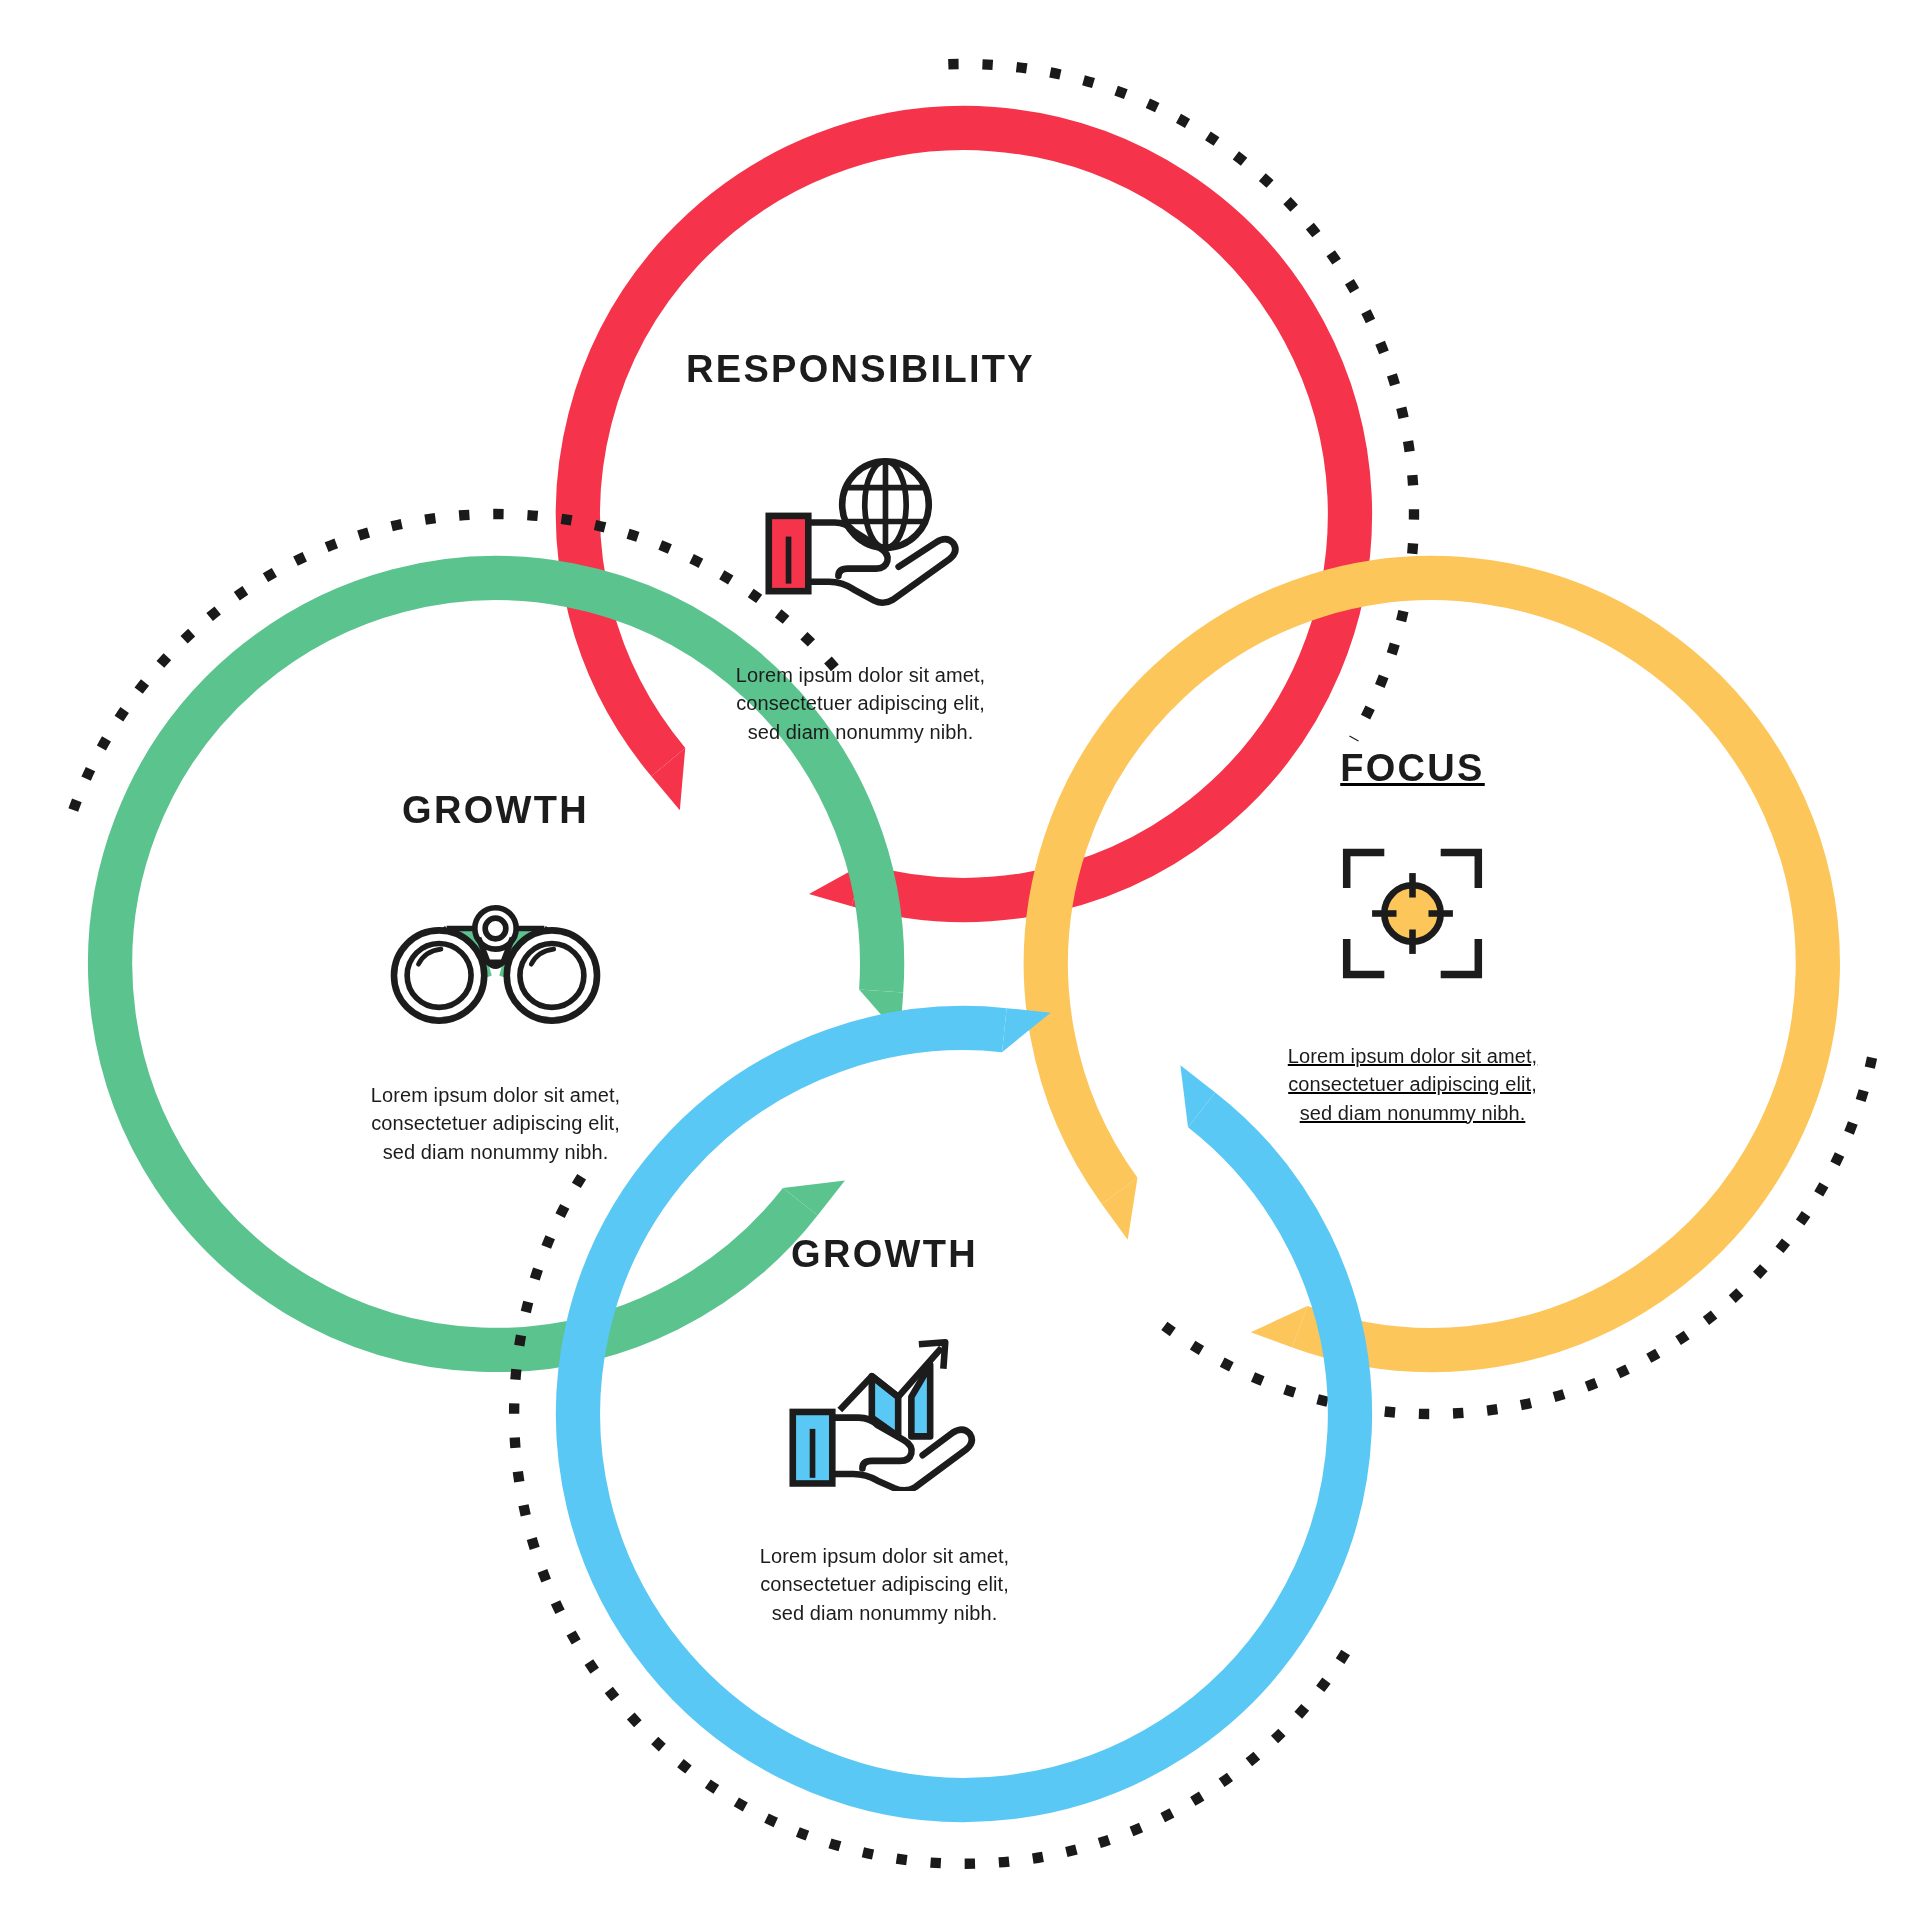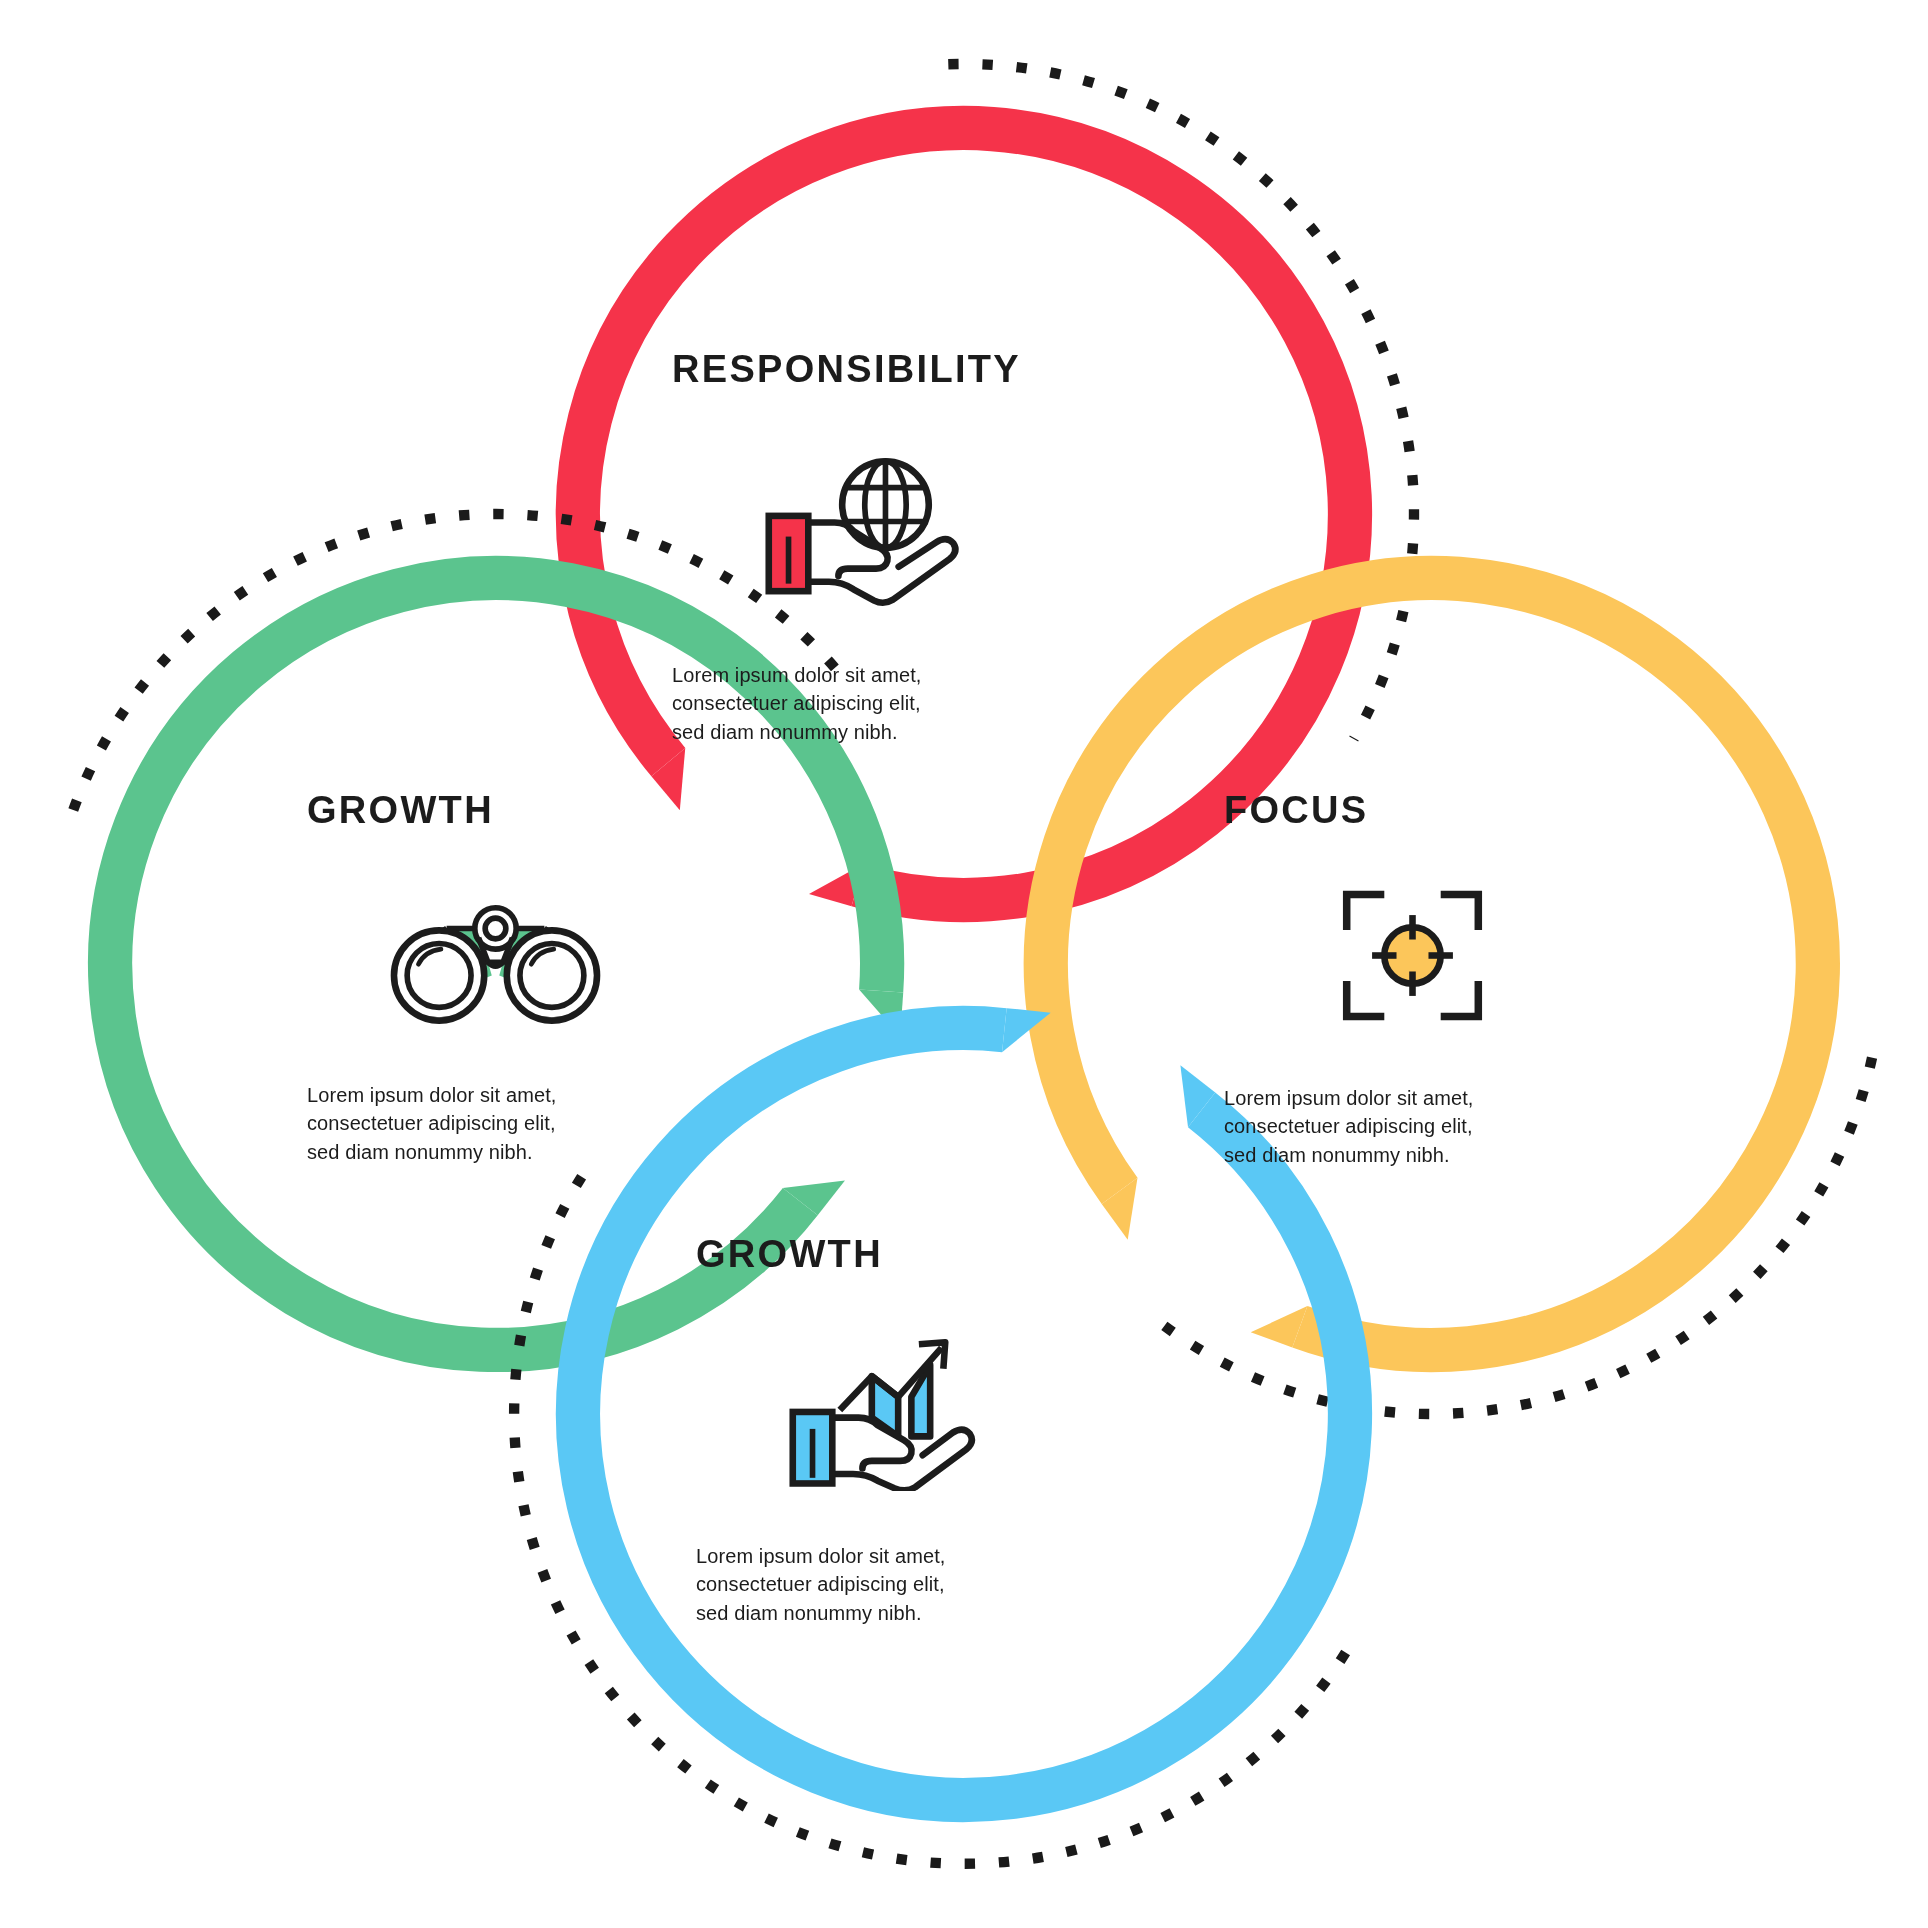--- a/index.html
+++ b/index.html
@@ -5,21 +5,21 @@
   html,body{margin:0;padding:0;background:#ffffff;}
   body{
     width:1928px;height:1928px;
     font-family:"Liberation Sans", sans-serif;
     -webkit-font-smoothing:antialiased;
     overflow:hidden;
   }
   #stage{position:relative;width:1928px;height:1928px;background:#fff;}
   #rings{position:absolute;left:0;top:0;width:1928px;height:1928px;}
 
-  .node{position:absolute;}
+  .node{position:absolute;text-align:center;}
   .node-title{
     font-weight:bold;
     font-size:38px;
     letter-spacing:2.3px;
     color:#1c1c1c;
     line-height:1;
     white-space:nowrap;
   }
   .node-desc{
     font-size:20px;
@@ -34,21 +34,21 @@
   #node-responsibility{left:672px;top:350px;width:377px;}
   #node-responsibility .node-icon{margin-top:62px;}
   #node-responsibility .node-desc{margin-top:51px;}
 
   
   #node-vision{left:307px;top:791px;width:377px;}
   #node-vision .node-icon{margin-top:60px;}
   #node-vision .node-desc{margin-top:51px;}
 
   
-  #node-focus{left:1224px;top:791px;width:377px;}
+  #node-focus{left:1224px;top:749px;width:377px;text-decoration:underline;}
   #node-focus .node-icon{margin-top:56px;}
   #node-focus .node-desc{margin-top:58px;}
 
   
   #node-growth{left:696px;top:1235px;width:377px;}
   #node-growth .node-icon{margin-top:58px;}
   #node-growth .node-desc{margin-top:51px;}
 </style>
 </head>
 <body>

